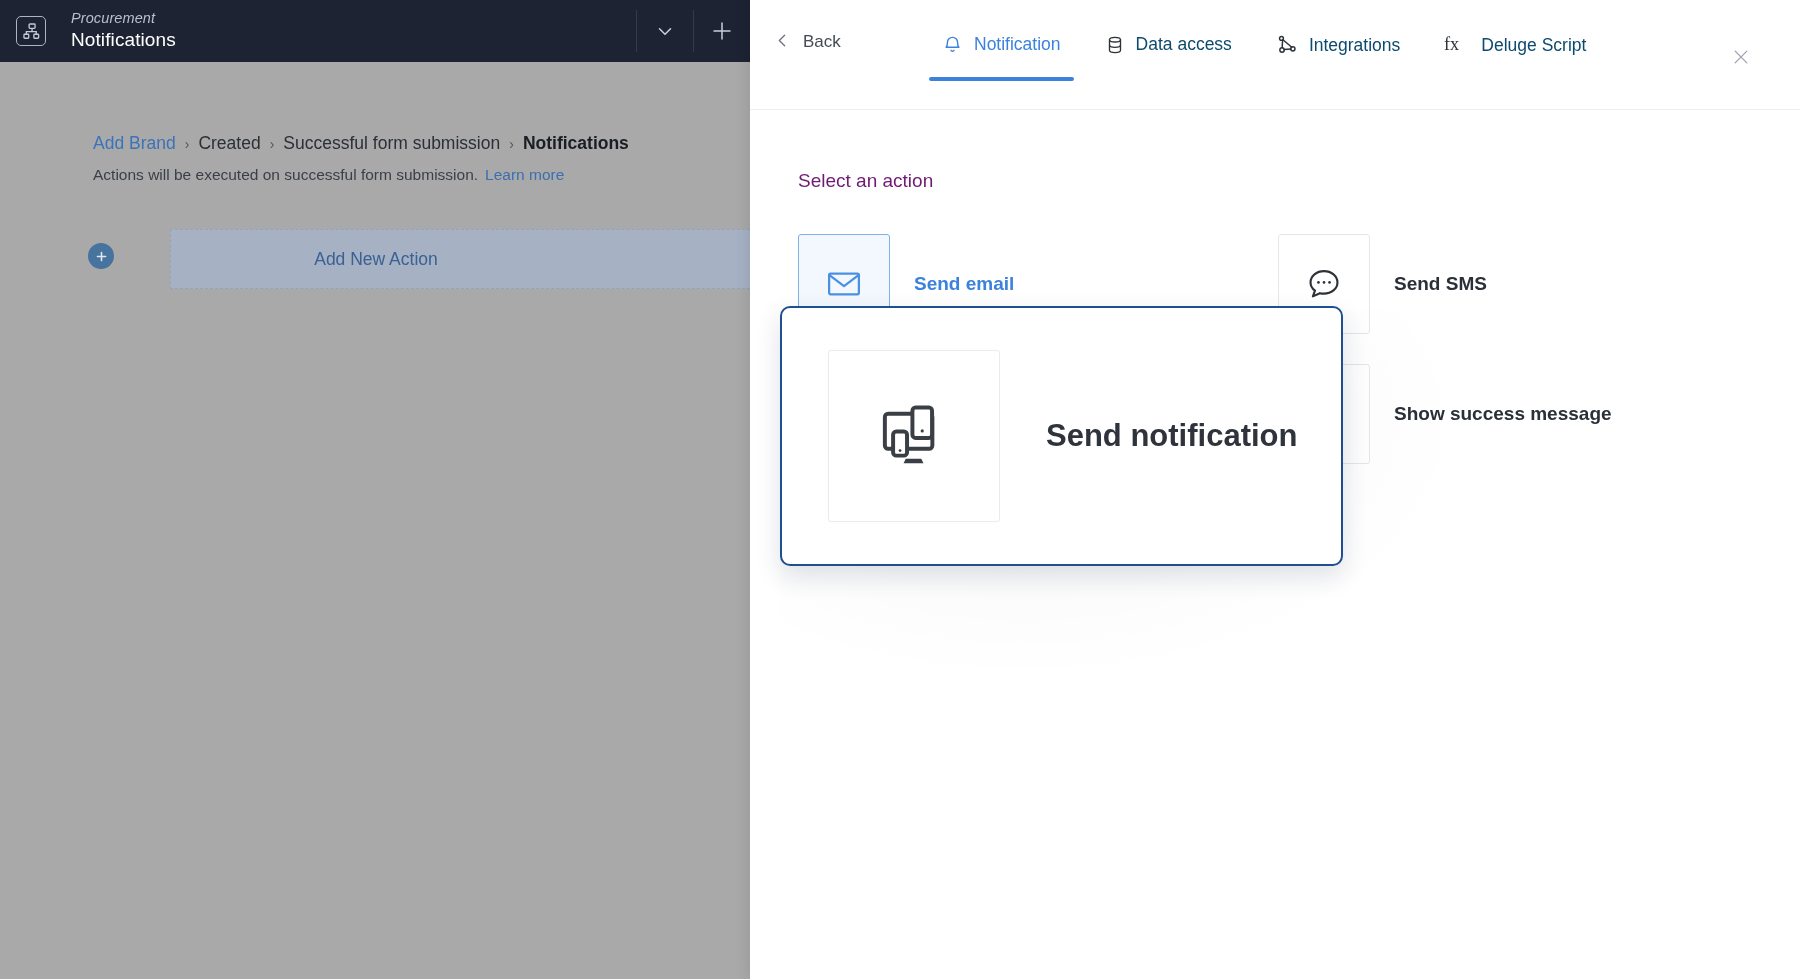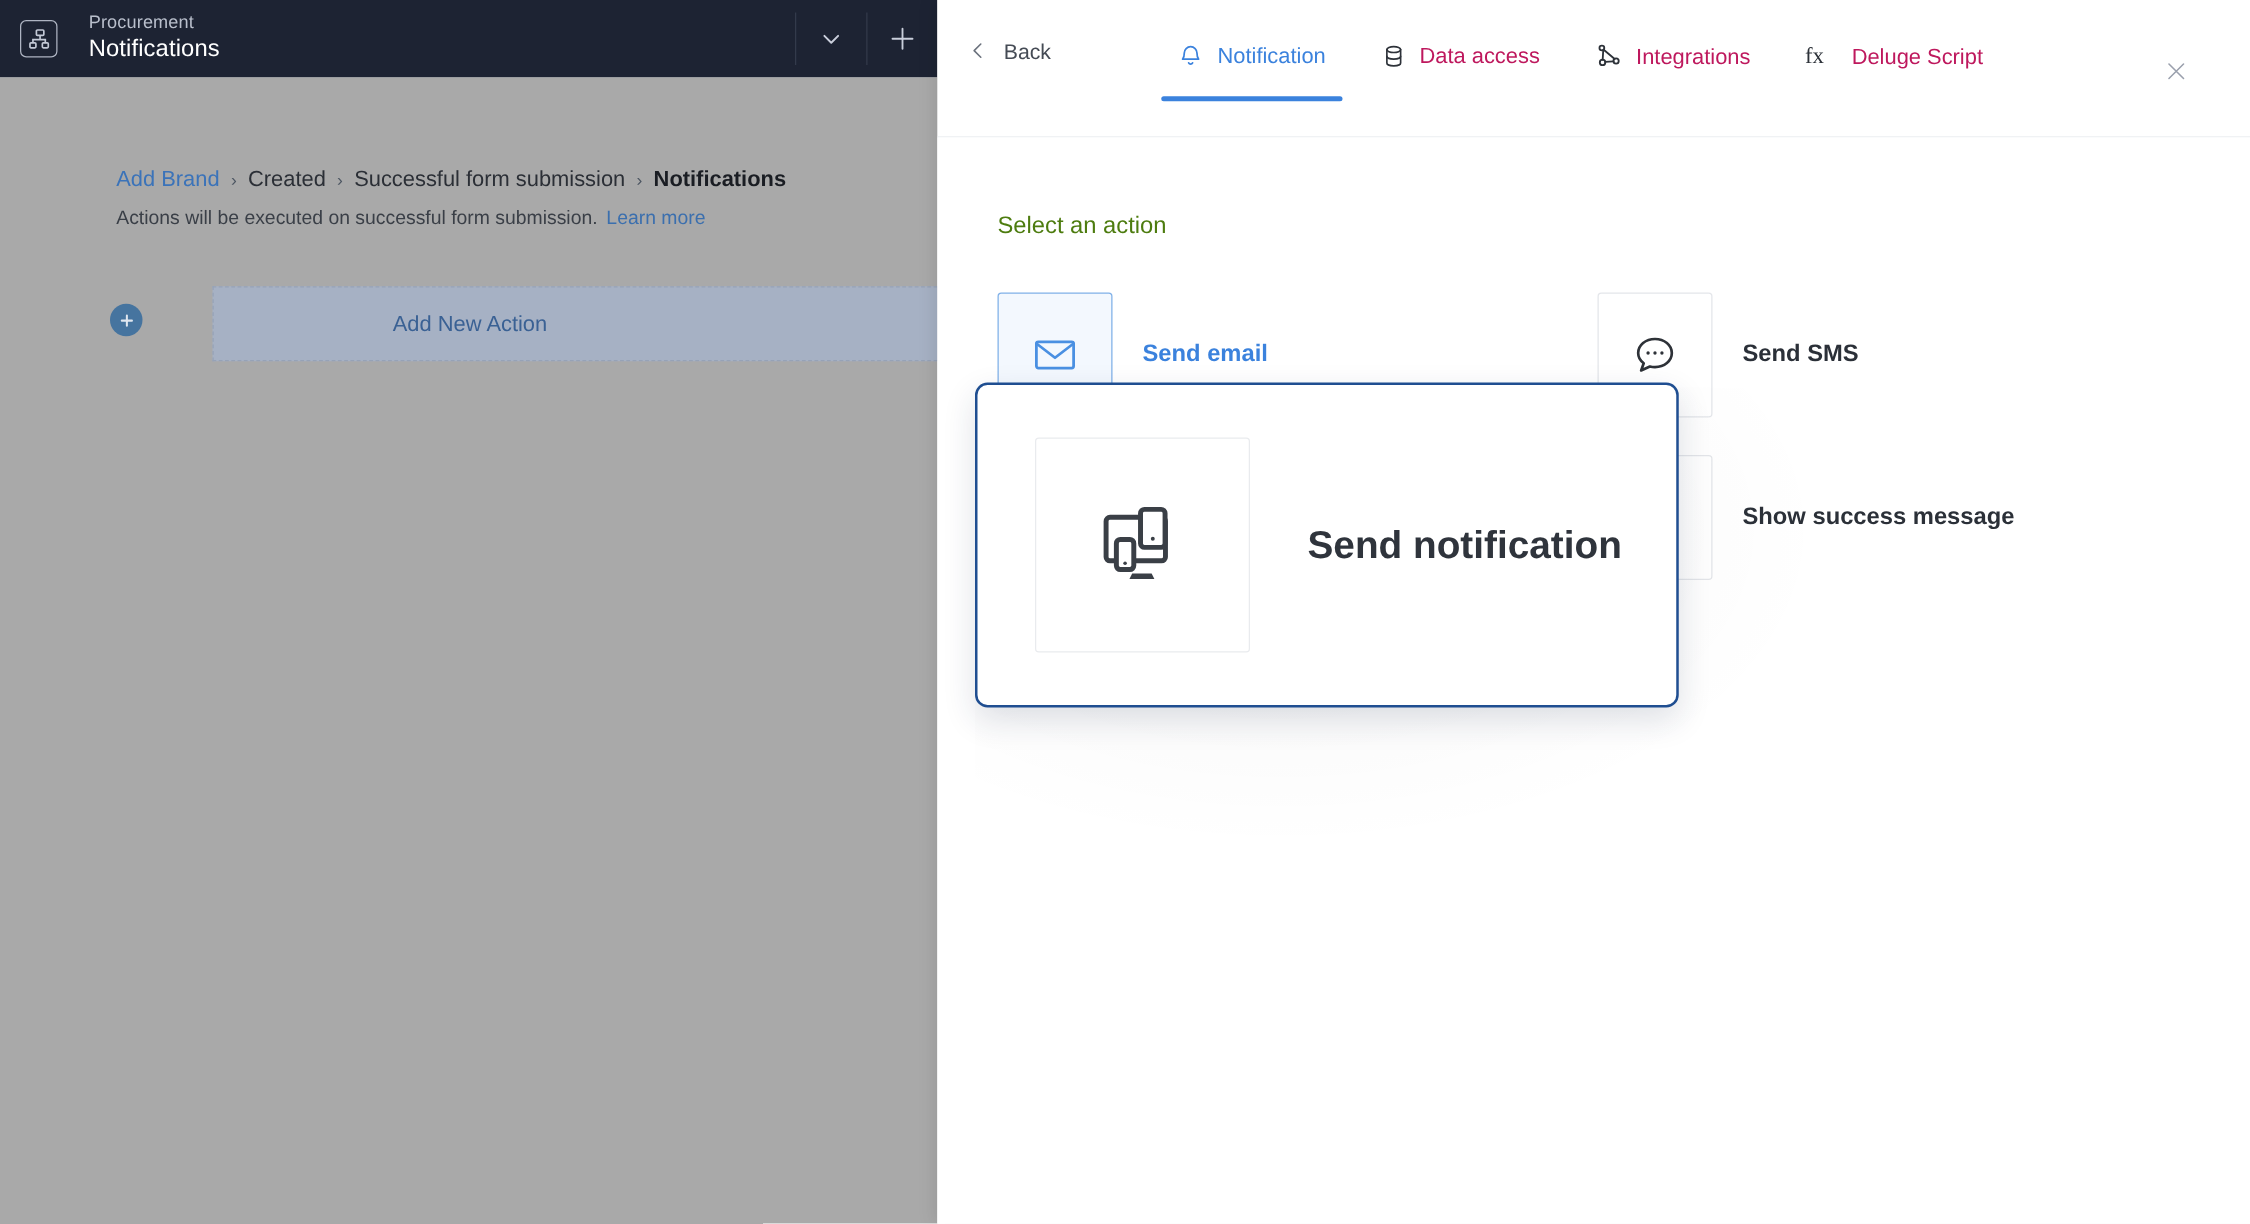--- a/index.html
+++ b/index.html
@@ -55,20 +55,21 @@
     padding-left: 9px;
     display: flex;
     flex-direction: column;
     justify-content: center;
     line-height: 1.18;
   }
   .topbar-sub {
     font-size: 14.5px;
     color: #b9bfcc;
     letter-spacing: .1px;
+    font-style: italic;
   }
   .topbar-title {
     font-size: 19px;
     color: #ffffff;
     letter-spacing: .1px;
     margin-top: 2px;
   }
   .topbar-btn {
     width: 57px;
     height: 62px;
@@ -200,21 +201,21 @@
   .tab {
     display: flex;
     align-items: center;
     gap: 11px;
     padding: 8px 22px 26px 22px;
     cursor: pointer;
     position: relative;
   }
   .tab-label {
     font-size: 17.5px;
-    color: #be185d;
+    color: #0c4a6e;
     white-space: nowrap;
   }
   .tab.active .tab-label { color: #3b82dd; }
   .tab.active::after {
     content: "";
     position: absolute;
     left: 9px; right: 9px;
     bottom: 0;
     height: 4px;
     background: #3b82dd;
@@ -234,21 +235,21 @@
   .panel-body {
     position: relative;
     height: 869px;
     background: #ffffff;
   }
 
   .section-title {
     position: absolute;
     left: 48px; top: 60px;
     font-size: 19px;
-    color: #4d7c0f;
+    color: #701a75;
   }
 
   .cards-grid {
     position: absolute;
     left: 48px; top: 116px;
     width: 960px;
   }
   .card-row {
     display: flex;
     gap: 0;

